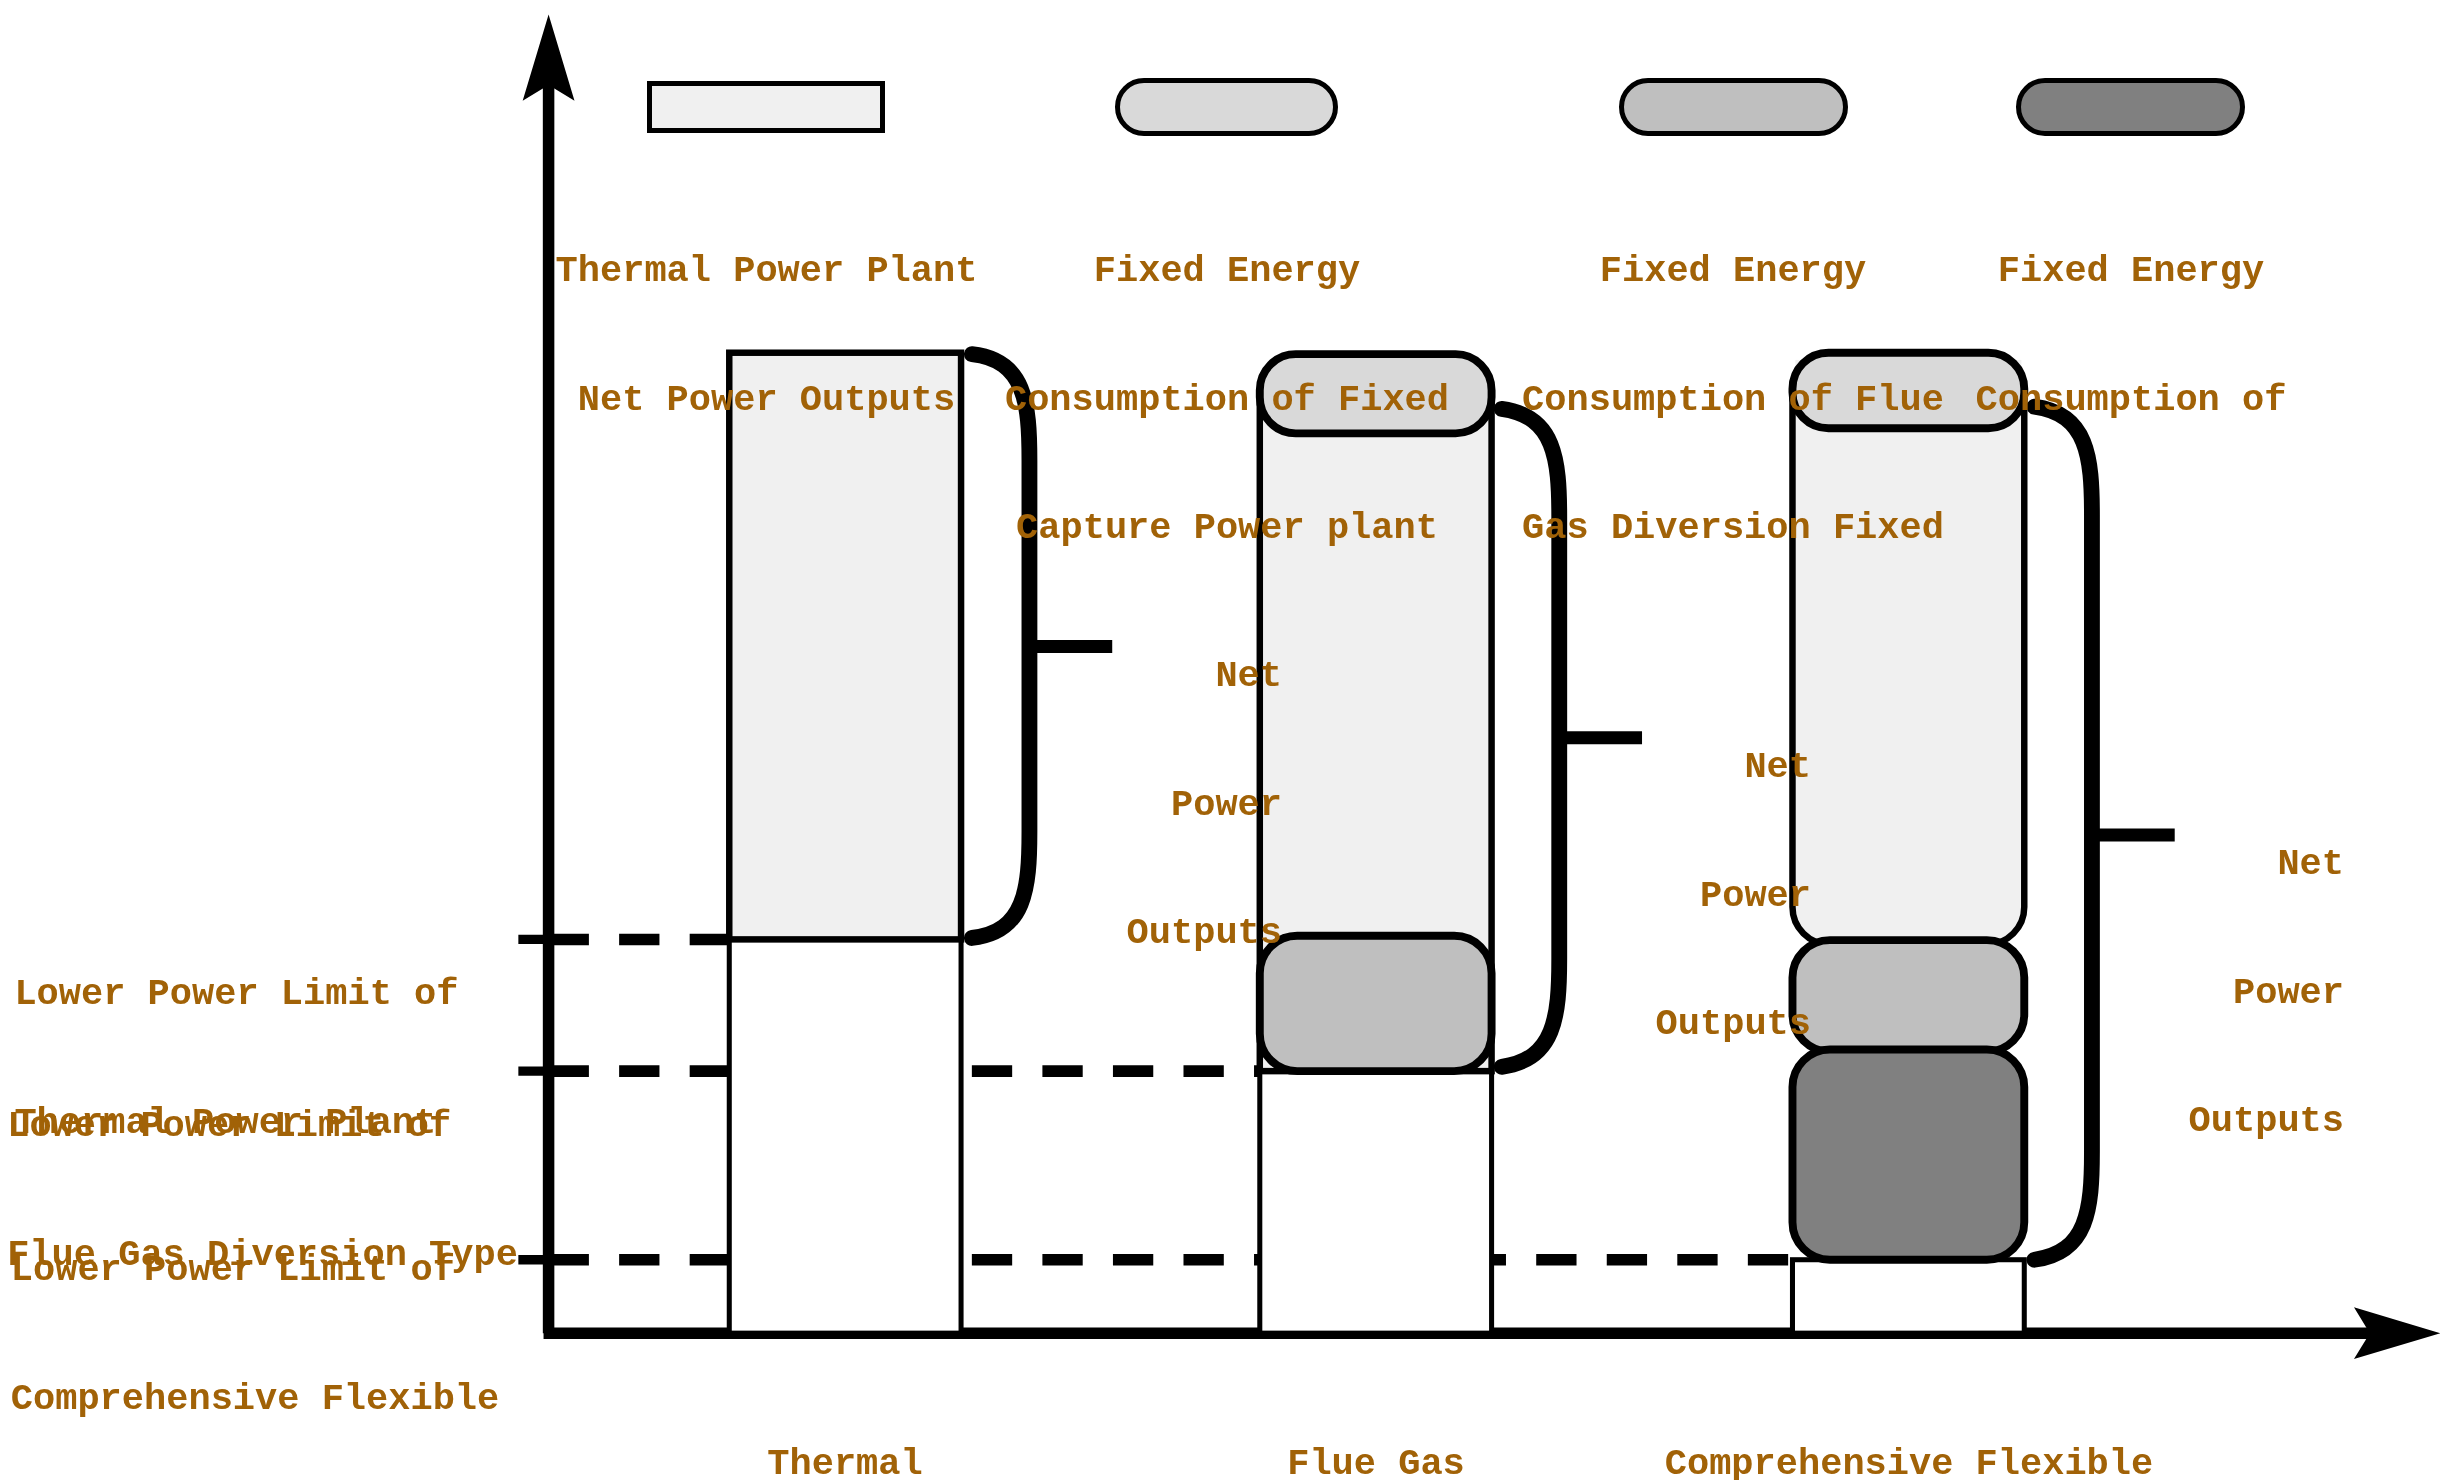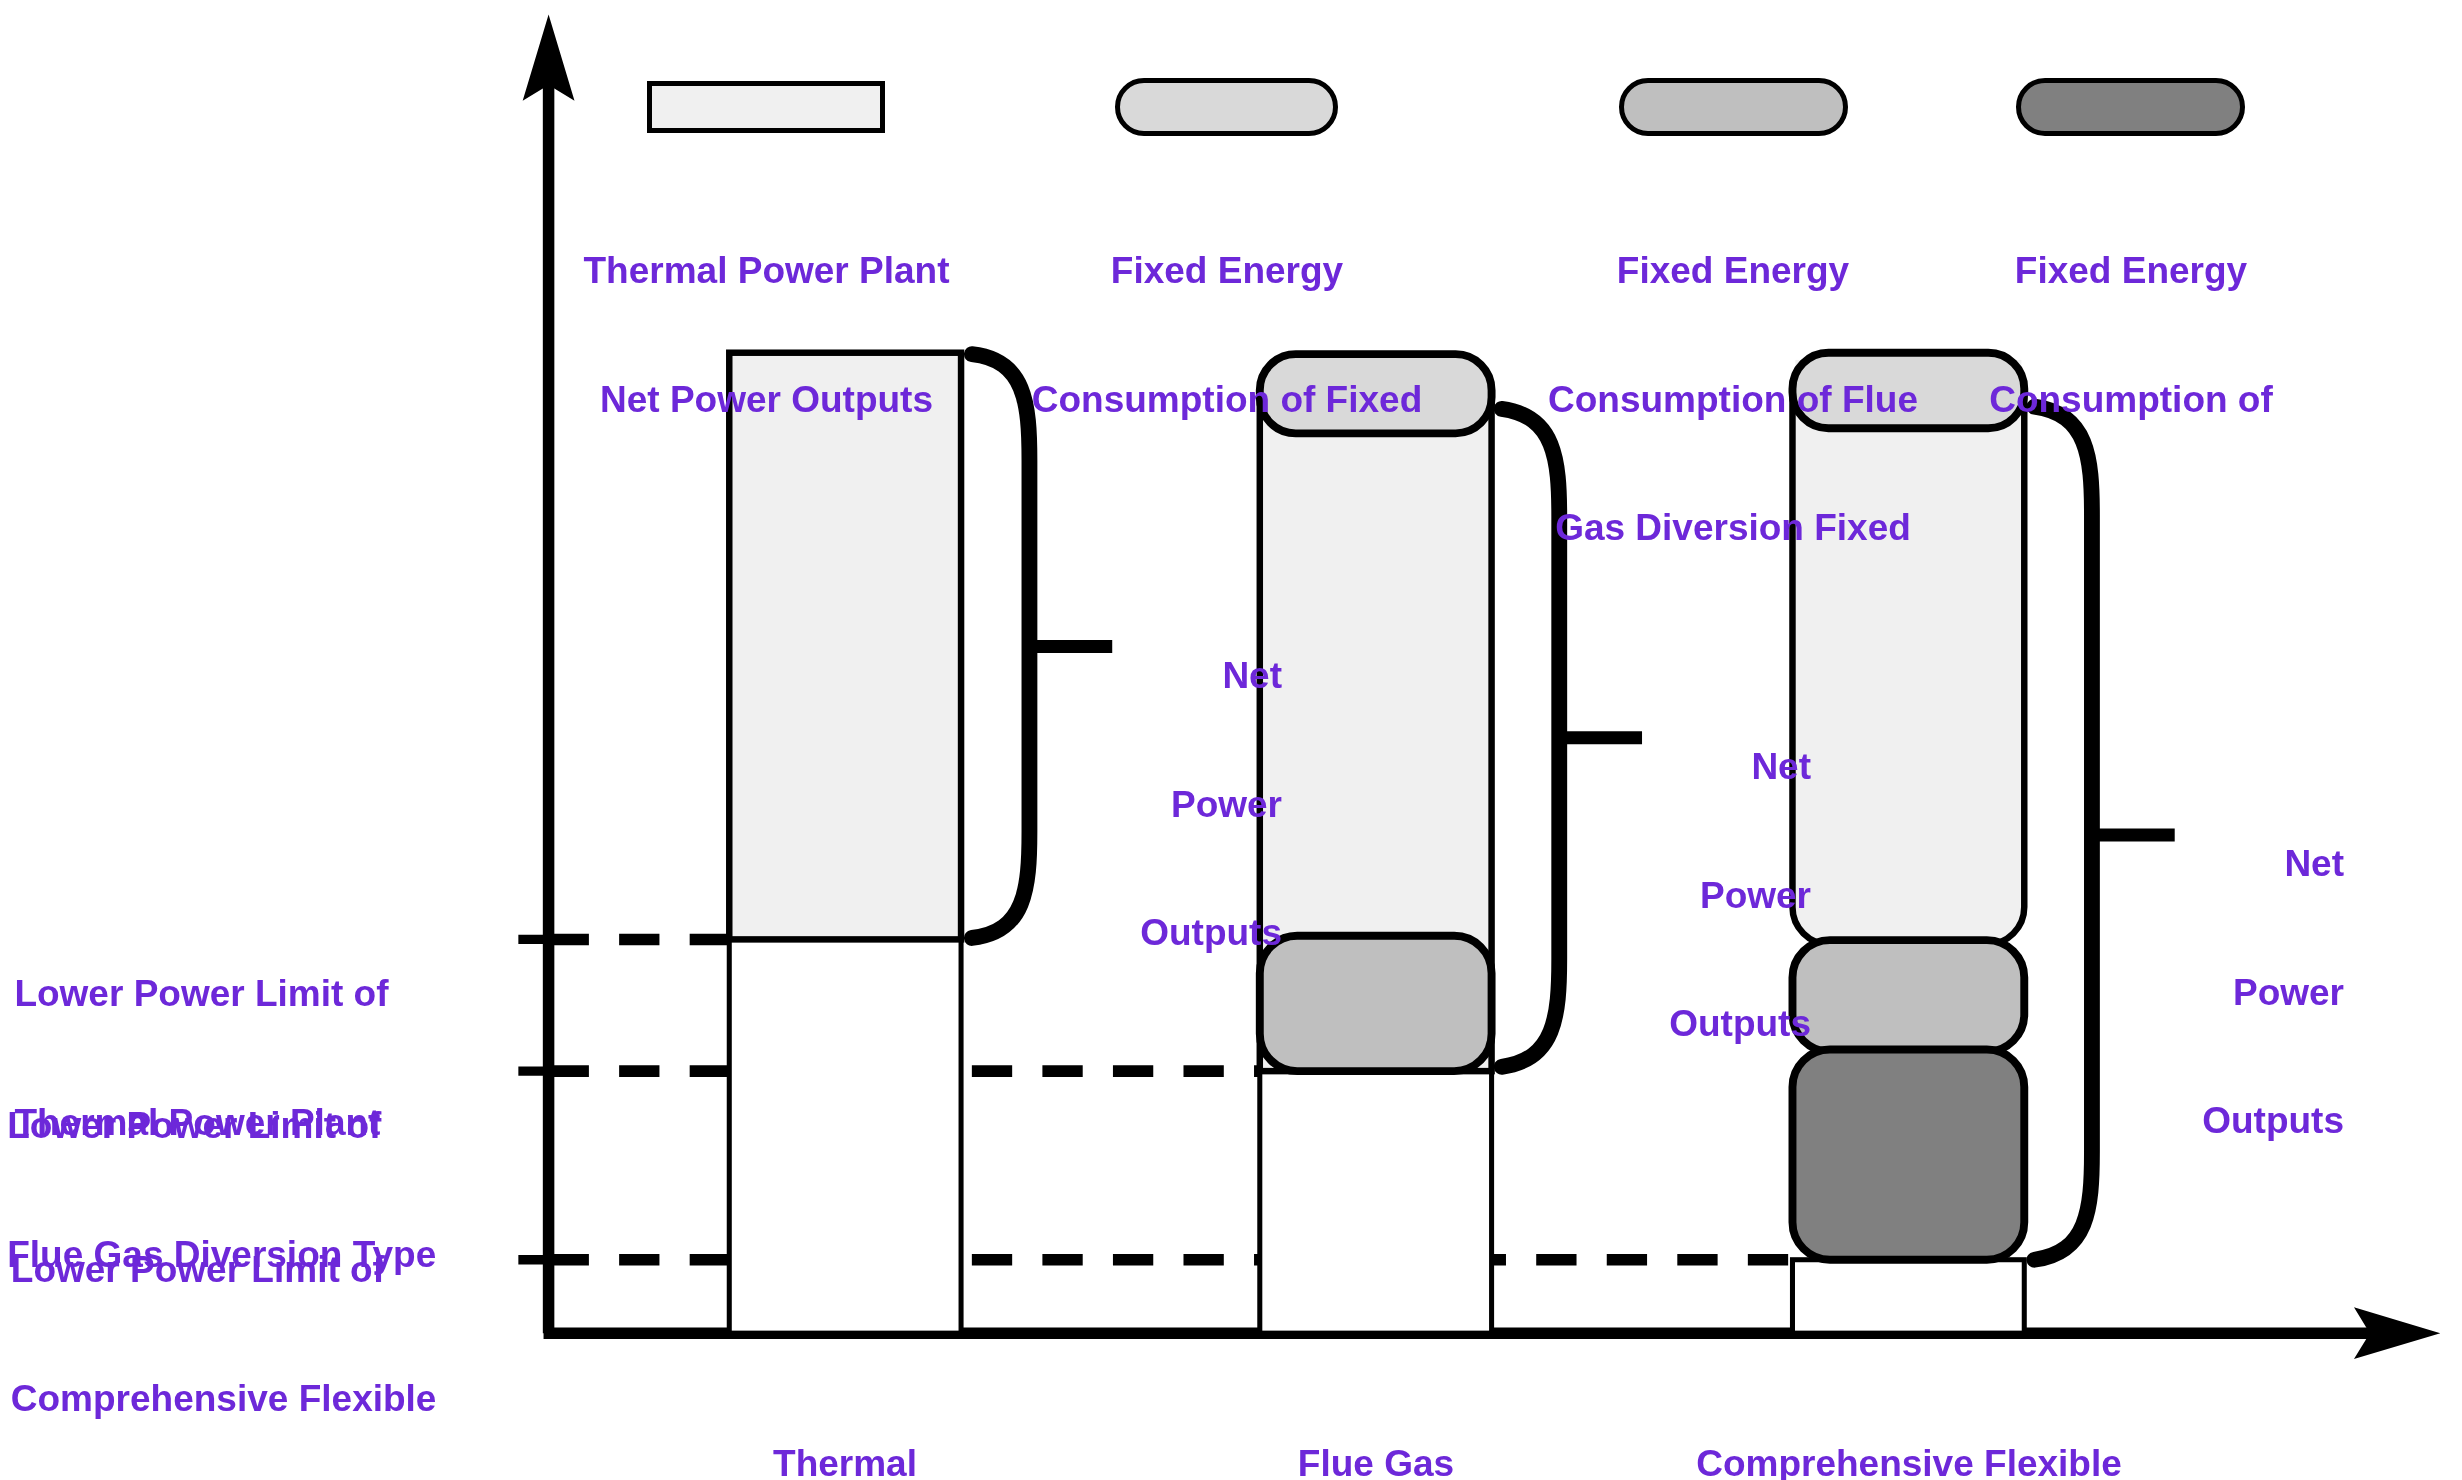--- a/index.html
+++ b/index.html
@@ -19,23 +19,23 @@
   }
   #stage svg.layer {
     position: absolute;
     left: 0;
     top: 0;
     width: 2462px;
     height: 1480px;
   }
   .txt {
     position: absolute;
-    font-family: Liberation Sans, sans-serif;
+    font-family: Liberation Mono, monospace;
     font-weight: bold;
-    color: #6d28d9;
+    color: #a16207;
     line-height: 1.16;
     white-space: pre;
     text-align: center;
   }
   .legend-label {
     font-size: 37px;
     text-align: center;
   }
   .axis-label {
     font-size: 37px;
@@ -152,20 +152,21 @@
   <div class="legend-swatch round" style="left:2016px; top:78px; width:229px; height:58px; background:#808080;"></div>
 
   <div class="txt legend-label" style="left:518px; top:164px; width:497px;">
     <div>Thermal Power Plant</div>
     <div>Net Power Outputs</div>
   </div>
 
   <div class="txt legend-label" style="left:1004px; top:164px; width:446px;">
     <div>Fixed Energy</div>
     <div>Consumption of Fixed</div>
+    <div>Capture Power plant</div>
   </div>
 
   <div class="txt legend-label" style="left:1519px; top:164px; width:428px;">
     <div>Fixed Energy</div>
     <div>Consumption of Flue</div>
     <div>Gas Diversion Fixed</div>
   </div>
 
   <div class="txt legend-label" style="left:1953px; top:164px; width:356px;">
     <div>Fixed Energy</div>

